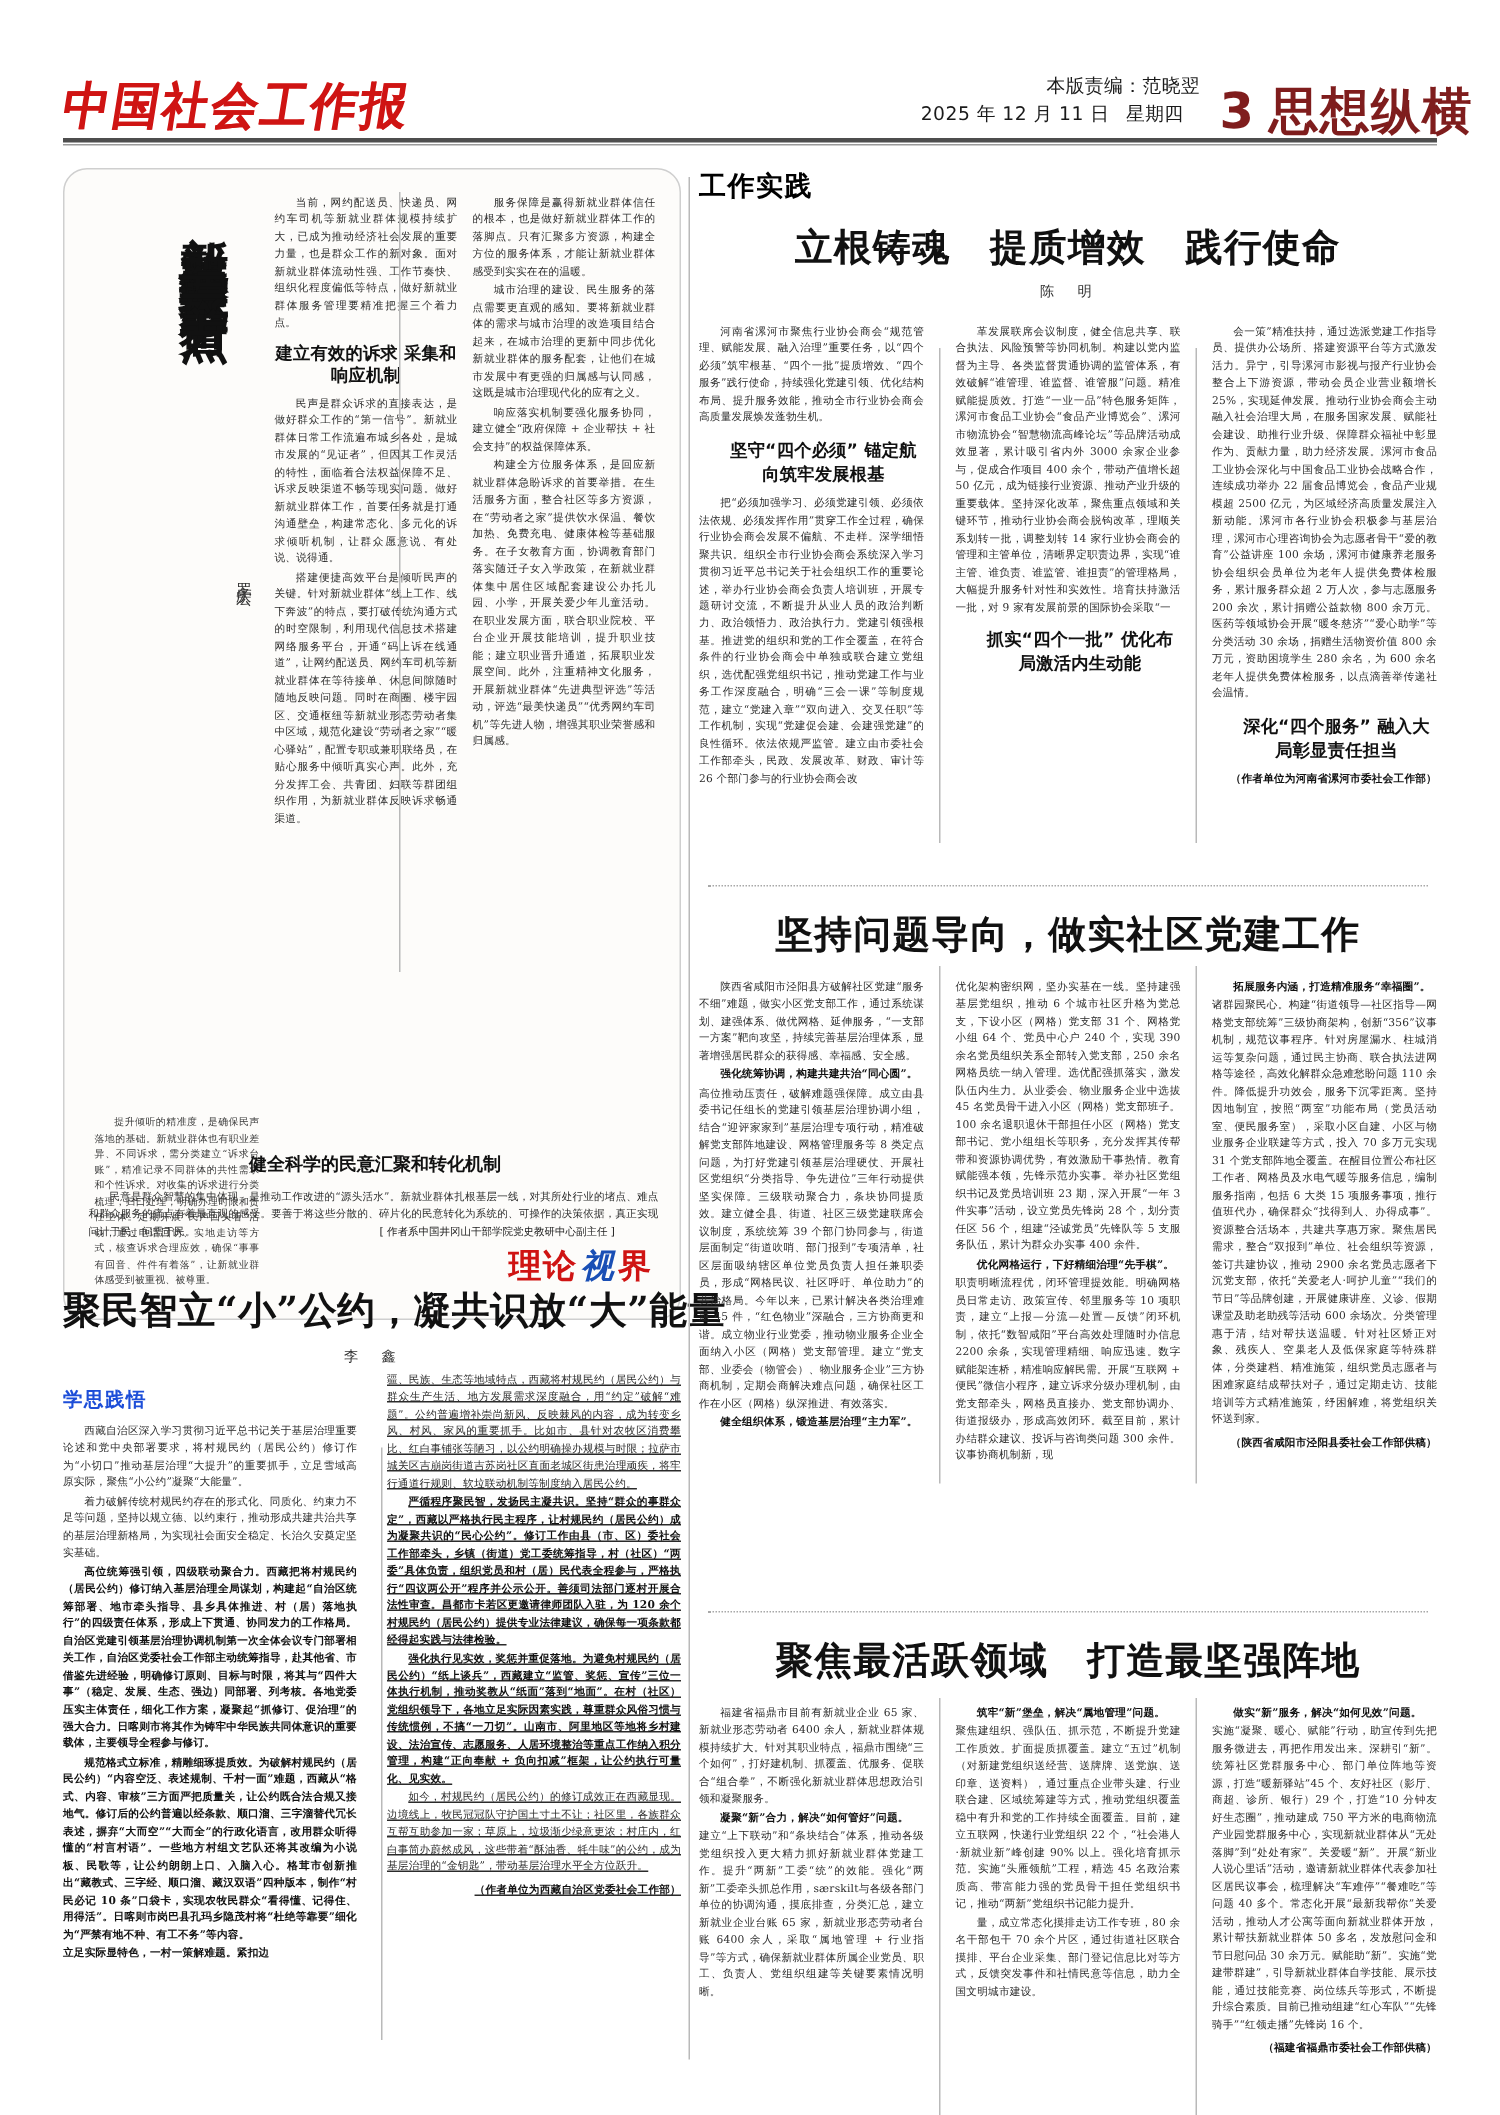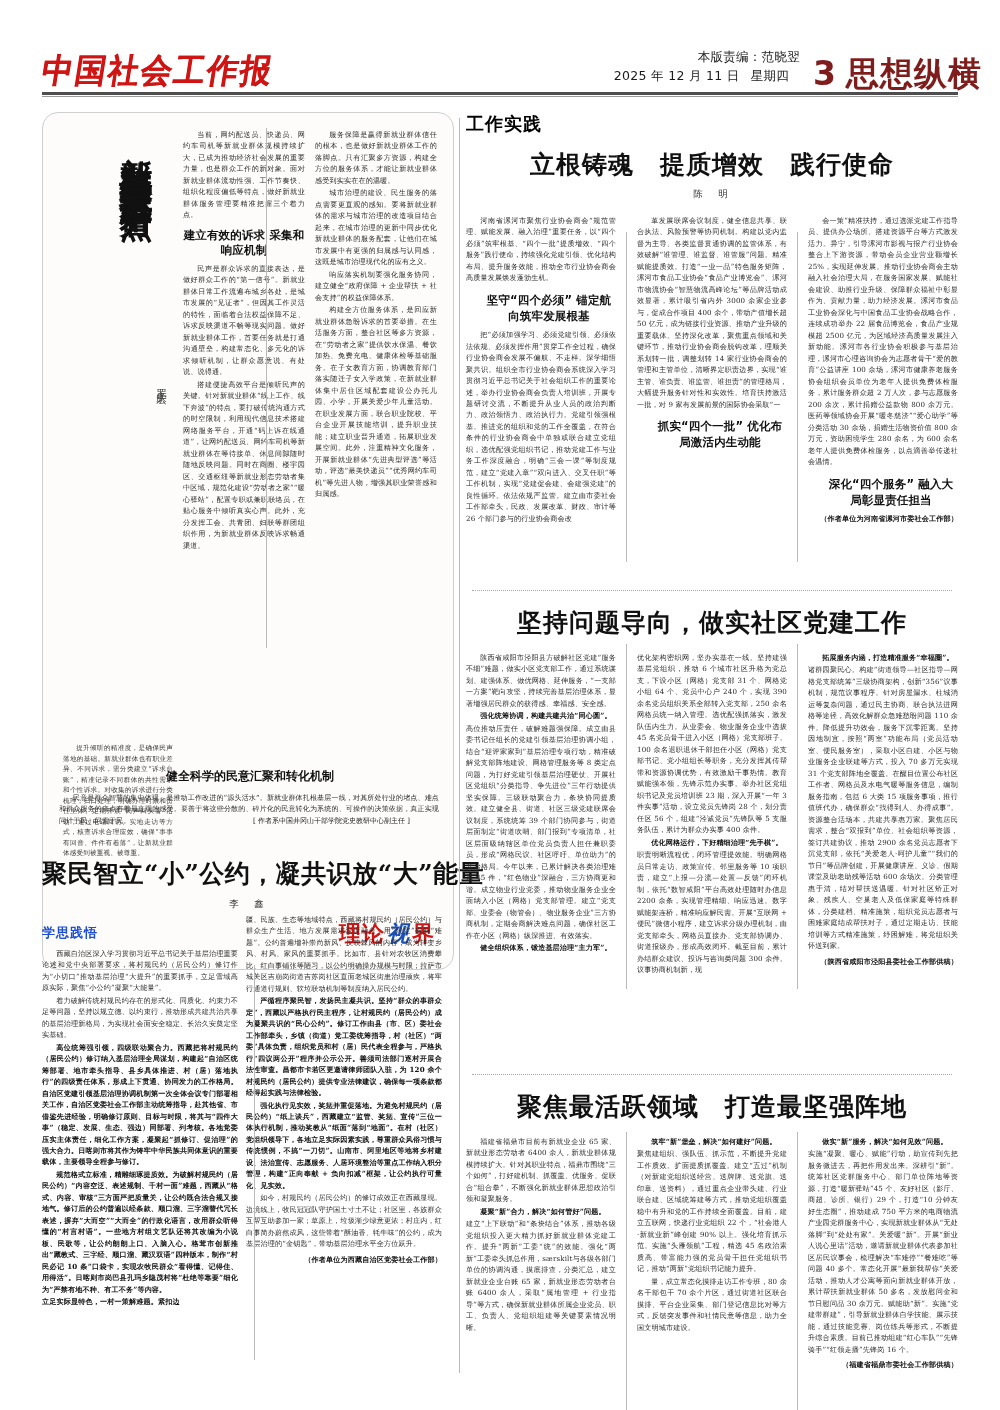--- a/index.html
+++ b/index.html
@@ -44,21 +44,21 @@
     text-align: justify; color: #2b2b2b;
     letter-spacing: 0.15px;
   }
   .colbody p { text-indent: 2em; margin-bottom: 1px; }
   .colbody p.noind { text-indent: 0; }
   .bsub { font-weight: bold; color: #111; }
   .sign { text-align: right; font-weight: bold; color: #111; text-indent: 0 !important; margin-top: 4px; }
 
   
   .a1box {
-    position: absolute; left: 42px; top: 112px; width: 412px; height: 858px;
+    position: absolute; left: 42px; top: 112px; width: 412px; height: 768px;
     border: 1.6px solid #cfcfcf; border-radius: 16px; background: #fdfcfa;
     overflow: hidden;
   }
   .a1-title {
     position: absolute; left: 18px; top: 18px; width: 92px; height: 600px;
     writing-mode: vertical-rl; text-orientation: upright;
     font-family: "DejaVu Serif", "Liberation Serif", serif;
     font-size: 33px; font-weight: bold; color: #111;
     letter-spacing: 3px; line-height: 1.02;
   }
@@ -108,21 +108,21 @@
   .a5-title {
     text-align: center; font-family: "DejaVu Serif", "Liberation Serif", serif;
     font-size: 25px; font-weight: bold; color: #111; letter-spacing: 0.5px;
     line-height: 1.15; white-space: nowrap;
   }
   .a5-author { text-align: center; font-size: 9.5px; color: #333; margin-top: 9px; letter-spacing: 3px; font-family: "DejaVu Serif", serif; }
   .a5-kicker { color: #1d4ed8; font-weight: bold; font-size: 13px; margin-top: 13px; letter-spacing: 1px; font-family: "DejaVu Sans", sans-serif; }
   .a5-cols { position: relative; margin-top: 6px; }
   .a5-col { position: absolute; width: 196px; }
   .a5-l { left: 0; top: 0; }
-  .a5-r { left: 204px; top: -34px; }
+  .a5-r { left: 216px; top: -34px; text-decoration: underline; }
 
   
   .vrule { position: absolute; width: 1px; background: #b9b9b9; }
   .hrule-dot { position: absolute; height: 0; border-top: 1px dotted #a8a8a8; }
 
   
   .right { position: absolute; left: 466px; top: 112px; width: 492px; }
 
   .kicker-red { color: #000000; font-weight: bold; font-size: 18px; letter-spacing: 1px; font-family: "DejaVu Sans", sans-serif; }
   .art-title-lg {
@@ -281,21 +281,21 @@
 
     <div style="position:absolute; left:0; top:980px; width:492px;">
       <div class="art-title-lg">聚焦最活跃领域　打造最坚强阵地</div>
       <div class="three" style="height:280px; margin-top:14px;">
         <div class="tcol c1 colbody">
           <p>福建省福鼎市目前有新就业企业 65 家、新就业形态劳动者 6400 余人，新就业群体规模持续扩大。针对其职业特点，福鼎市围绕“三个如何”，打好建机制、抓覆盖、优服务、促联合“组合拳”，不断强化新就业群体思想政治引领和凝聚服务。</p>
           <p><span class="bsub">凝聚“新”合力，解决“如何管好”问题。</span></p>
           <p class="noind">建立“上下联动”和“条块结合”体系，推动各级党组织投入更大精力抓好新就业群体党建工作。提升“两新”工委“统”的效能。强化“两新”工委牵头抓总作用，særskilt与各级各部门单位的协调沟通，摸底排查，分类汇总，建立新就业企业台账 65 家，新就业形态劳动者台账 6400 余人，采取“属地管理 + 行业指导”等方式，确保新就业群体所属企业党员、职工、负责人、党组织组建等关键要素情况明晰。</p>
         </div>
         <div class="tcol c2 colbody">
-          <p><span class="bsub">筑牢“新”堡垒，解决“如何建好”问题。</span></p>
+          <p><span class="bsub">筑牢“新”堡垒，解决“属地管理”问题。</span></p>
           <p class="noind">聚焦建组织、强队伍、抓示范，不断提升党建工作质效。扩面提质抓覆盖。建立“五过”机制（对新建党组织送经营、送牌牌、送党旗、送印章、送资料），通过重点企业带头建、行业联合建、区域统筹建等方式，推动党组织覆盖稳中有升和党的工作持续全面覆盖。目前，建立五联网，快递行业党组织 22 个，“社会港人·新就业新”峰创建 90% 以上。强化培育抓示范。实施“头雁领航”工程，精选 45 名政治素质高、带富能力强的党员骨干担任党组织书记，推动“两新”党组织书记能力提升。</p>
           <p>量，成立常态化摸排走访工作专班，80 余名干部包干 70 余个片区，通过街道社区联合摸排、平台企业采集、部门登记信息比对等方式，反馈突发事件和社情民意等信息，助力全国文明城市建设。</p>
         </div>
         <div class="tcol c3 colbody">
           <p><span class="bsub">做实“新”服务，解决“如何见效”问题。</span></p>
           <p class="noind">实施“凝聚、暖心、赋能”行动，助宣传到先把服务微进去，再把作用发出来。深耕引“新”。统筹社区党群服务中心、部门单位阵地等资源，打造“暖新驿站”45 个、友好社区（影厅、商超、诊所、银行）29 个，打造“10 分钟友好生态圈”，推动建成 750 平方米的电商物流产业园党群服务中心，实现新就业群体从“无处落脚”到“处处有家”。关爱暖“新”。开展“新业人说心里话”活动，邀请新就业群体代表参加社区居民议事会，梳理解决“车难停”“餐难吃”等问题 40 多个。常态化开展“最新我帮你”关爱活动，推动人才公寓等面向新就业群体开放，累计帮扶新就业群体 50 多名，发放慰问金和节日慰问品 30 余万元。赋能助“新”。实施“党建带群建”，引导新就业群体自学技能、展示技能，通过技能竞赛、岗位练兵等形式，不断提升综合素质。目前已推动组建“红心车队”“先锋骑手”“红领走播”先锋岗 16 个。</p>
           <p class="sign">（福建省福鼎市委社会工作部供稿）</p>
         </div>
       </div>
       <div class="vrule" style="left:160px; top:40px; height:300px;"></div>

